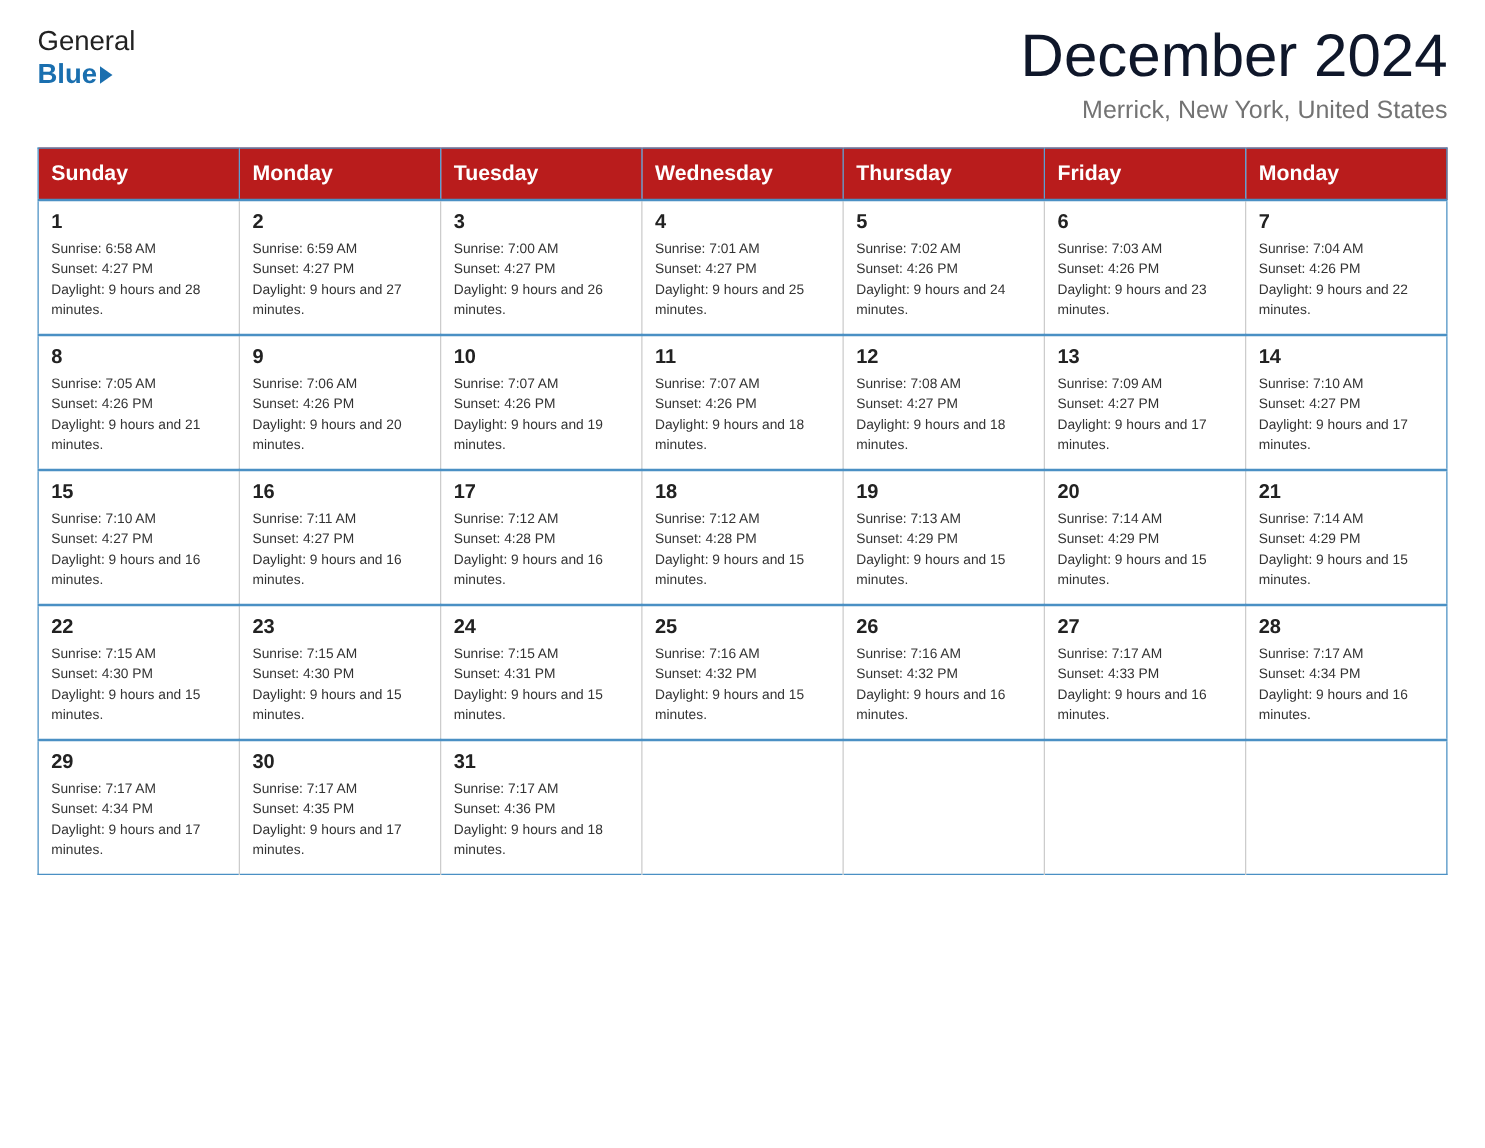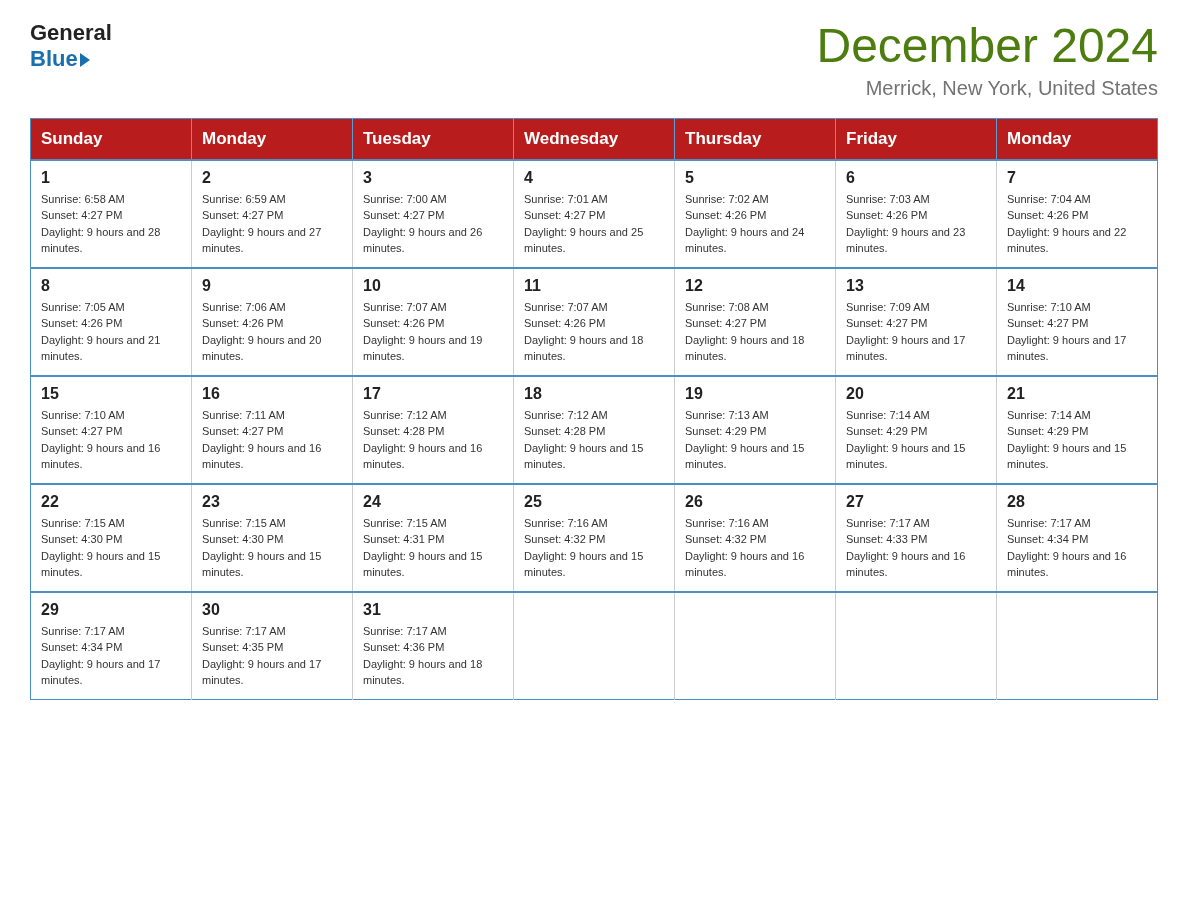--- a/index.html
+++ b/index.html
@@ -17,21 +17,21 @@
       align-items: flex-start;
       margin-bottom: 18px;
     }
     .logo {
       display: flex;
       flex-direction: column;
       align-items: flex-start;
     }
     .logo-general {
       font-size: 22px;
-      font-weight: bold;
+      font-weight: normal;
       color: #222;
       letter-spacing: 0;
     }
     .logo-blue {
       font-size: 22px;
       font-weight: bold;
       color: #1a6faf;
       display: flex;
       align-items: center;
       text-align: right;
@@ -44,21 +44,21 @@
       border-bottom: 7px solid transparent;
       margin-left: 2px;
       margin-top: 2px;
     }
     .title-area {
       text-align: right;
     }
     .month-title {
       font-size: 48px;
       font-weight: normal;
-      color: #4d7c0f;
+      color: #0f172a;
       line-height: 1.1;
     }
     .location {
       font-size: 20px;
       color: #737373;
       margin-top: 4px;
     }
     .calendar {
       width: 100%;
       border-collapse: collapse;

